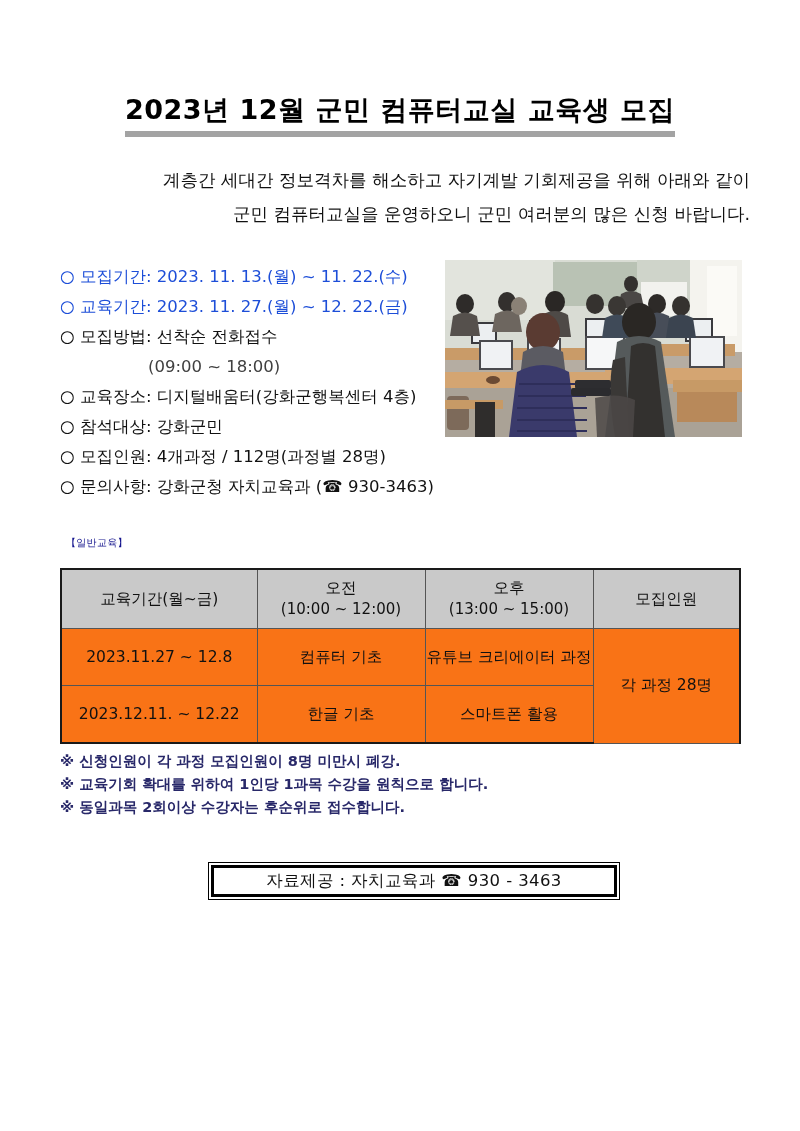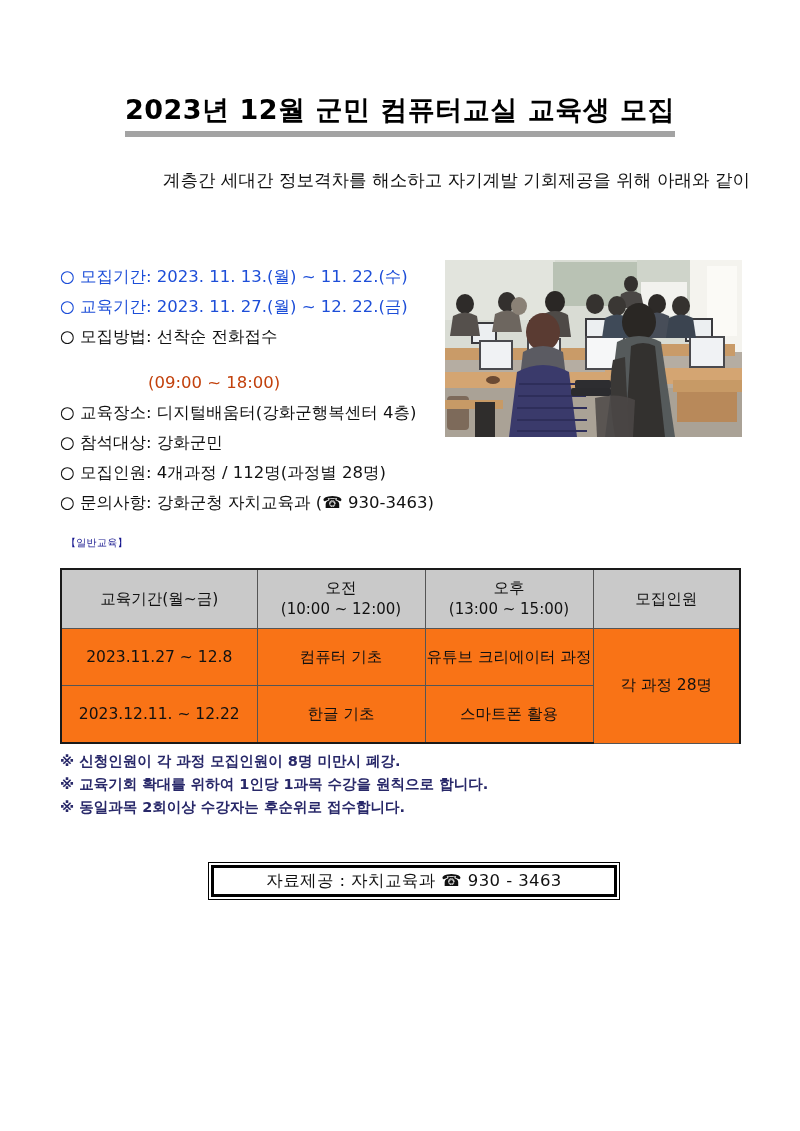--- a/index.html
+++ b/index.html
@@ -62,22 +62,21 @@
   .bullet-row .mark {
     display: inline-block;
     width: 20px;
   }
   .bullet-row.blue { color: #1d4ed8; }
   .bullet-row.black { color: #111111; }
   .bullet-sub {
     white-space: nowrap;
     height: 30px;
     padding-left: 88px;
-    color: #c2410c;
-    margin-top: 16px;
+    color: #404040;
   }
 
   
   .photo {
     position: absolute;
     left: 445px;
     top: 260px;
     width: 297px;
     height: 177px;
     overflow: hidden;
@@ -181,20 +180,21 @@
 </style>
 </head>
 <body>
 
 <div class="doc-title">
   <span class="t-inner">2023년 12월 군민 컴퓨터교실 교육생 모집</span>
 </div>
 
 <div class="intro">
   <div>계층간 세대간 정보격차를 해소하고 자기계발 기회제공을 위해 아래와 같이</div>
+  <div>군민 컴퓨터교실을 운영하오니 군민 여러분의 많은 신청 바랍니다.</div>
 </div>
 
 <div class="bullets">
   <div class="bullet-row blue">
     <span class="mark">○</span><span>모집기간: 2023. 11. 13.(월) ~ 11. 22.(수)</span>
   </div>
   <div class="bullet-row blue">
     <span class="mark">○</span><span>교육기간: 2023. 11. 27.(월) ~ 12. 22.(금)</span>
   </div>
   <div class="bullet-row black">

